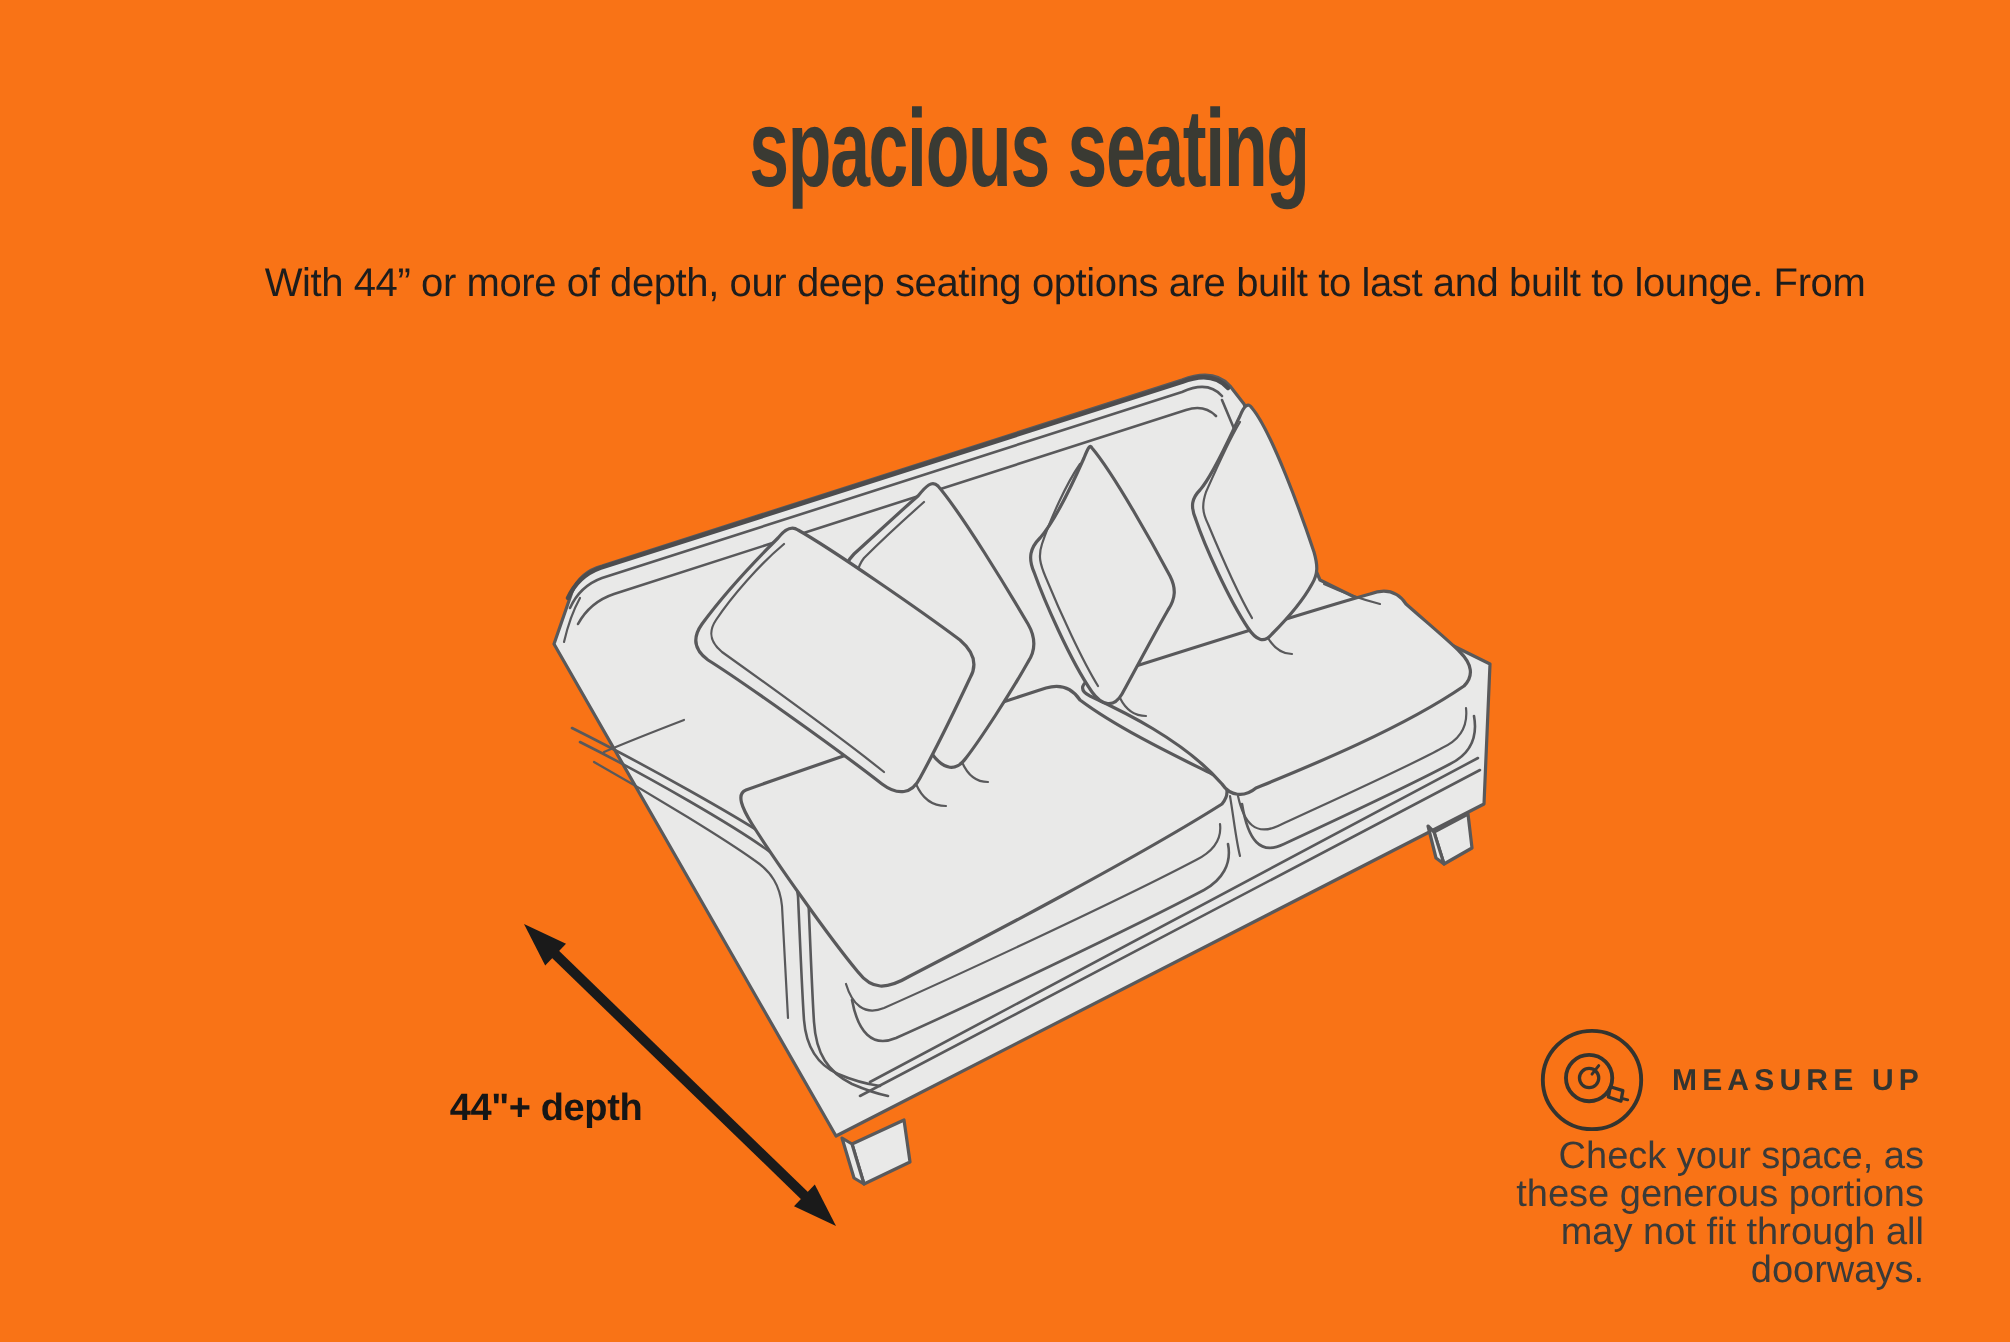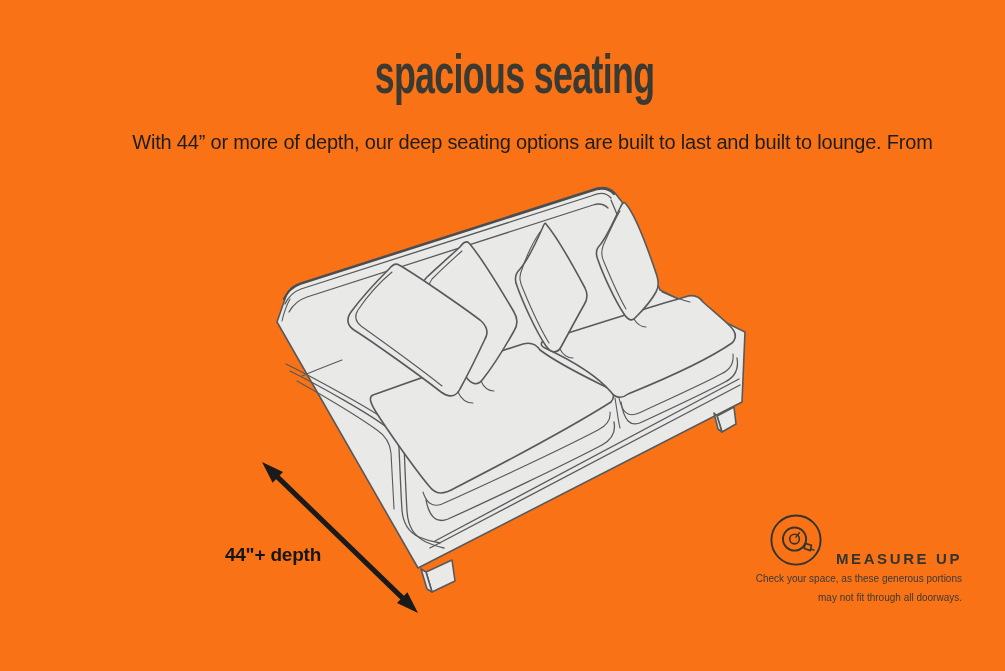--- a/index.html
+++ b/index.html
@@ -24,29 +24,29 @@
     color:var(--c-body,#1d1d1d);
   }
   .desc-line { display:block; }
   .illustration { position:absolute; left:180px; top:170px; width:610px; height:490px; }
   .dim-label {
     position:absolute; left:203px; top:544px; width:140px;
     text-align:center; font-size:19px; font-weight:700;
     color:var(--c-label,#161616); letter-spacing:-0.2px;
   }
   .measure-up { position:absolute; left:744px; top:513px; width:220px; }
-  .mu-head { display:flex; align-items:flex-end; justify-content:flex-end; gap:13px; padding-right:2px; }
+  .mu-head { display:flex; align-items:center; justify-content:flex-end; gap:13px; padding-right:2px; }
   .mu-icon { width:54px; height:54px; flex:0 0 auto; }
   .mu-heading {
     font-size:15px; font-weight:700; letter-spacing:2.6px;
     color:var(--c-measure_heading,#34342f); white-space:nowrap;
   }
   .mu-body {
     margin-top:2px; padding-right:2px;
-    text-align:right; font-size:10px; line-height:19px;
+    text-align:right; font-size:19px; line-height:19px;
     color:var(--c-measure_text,#3a3a38);
   }
   
   .s-fill   { fill:var(--c-sofa_fill,#e9e9e8); stroke:var(--c-sofa_line,#59595b); stroke-width:1.6; stroke-linejoin:round; stroke-linecap:round; }
   .s-line   { fill:none; stroke:var(--c-sofa_line,#59595b); stroke-width:1.3; stroke-linejoin:round; stroke-linecap:round; }
   .s-thin   { fill:none; stroke:var(--c-sofa_line,#59595b); stroke-width:1.1; stroke-linejoin:round; stroke-linecap:round; }
   .s-dark   { fill:none; stroke:var(--c-sofa_line_dark,#4c4c4e); stroke-width:2.2; stroke-linejoin:round; stroke-linecap:round; }
   .arrow-line { stroke:var(--c-arrow,#1a1a1a); stroke-width:5; stroke-linecap:butt; }
   .arrow-head { fill:var(--c-arrow,#1a1a1a); stroke:none; }
   .icon-stroke { fill:none; stroke:var(--c-measure_heading,#34342f); stroke-linejoin:round; stroke-linecap:round; }

